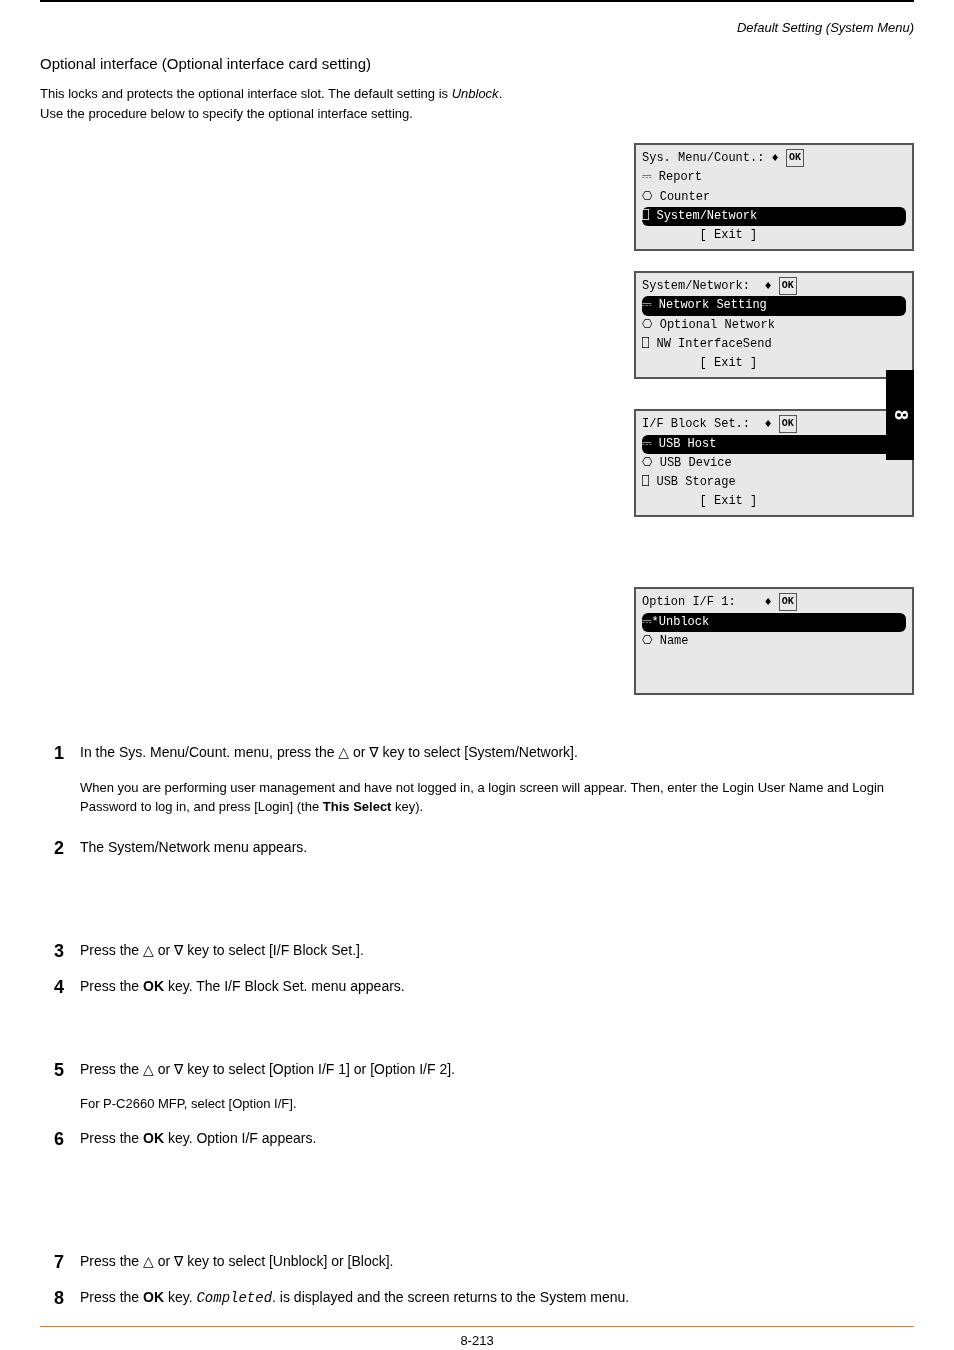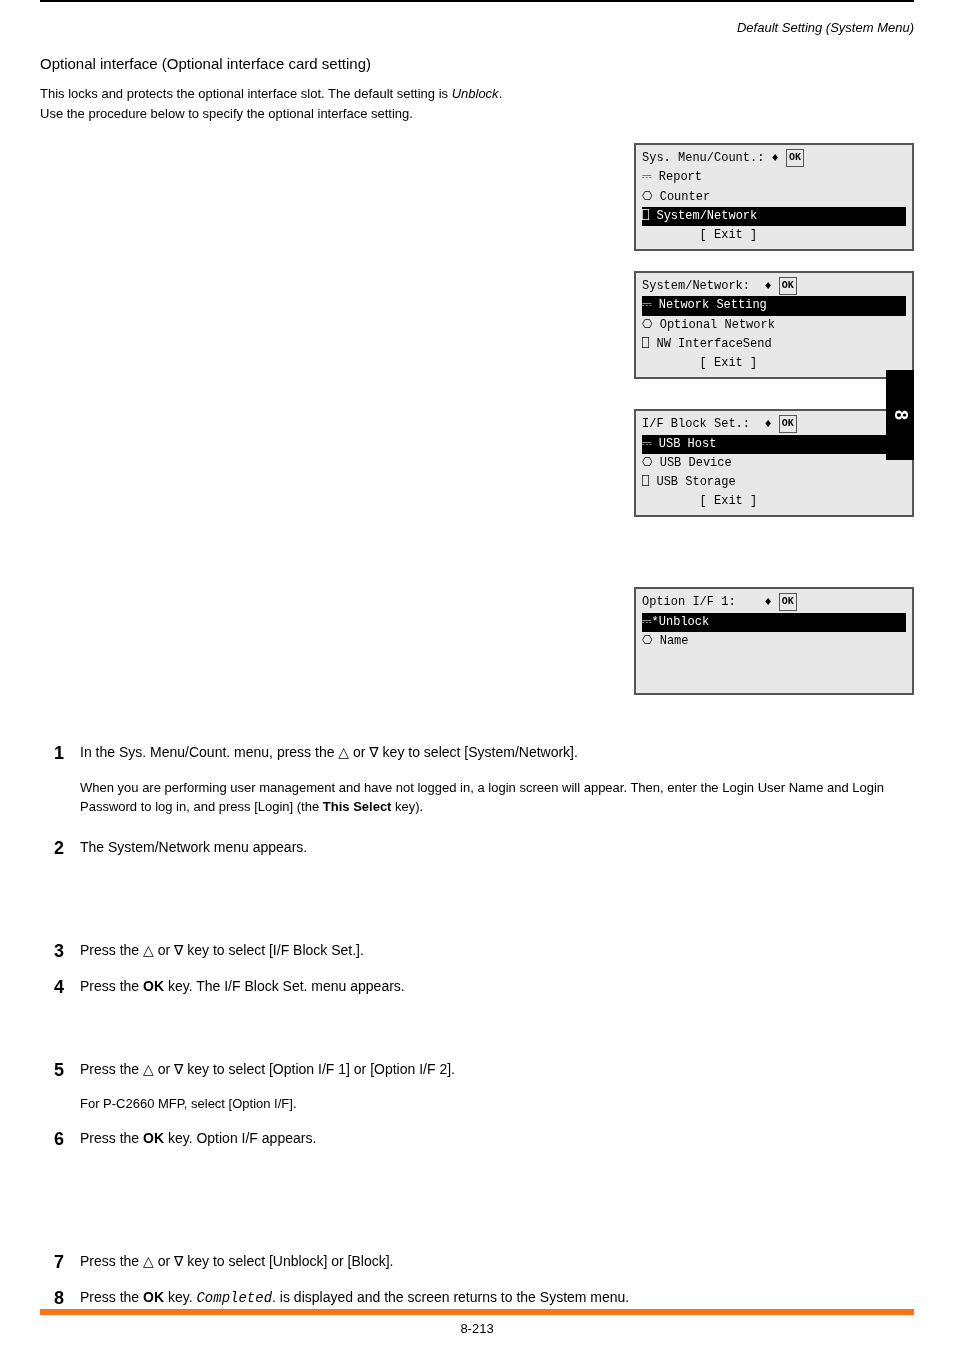--- a/index.html
+++ b/index.html
@@ -80,20 +80,21 @@
       color: #000;
     }
 
     .lcd-screen .lcd-line {
       white-space: pre;
     }
 
     .lcd-screen .lcd-line.highlighted {
       background: #000;
       color: #fff;
+      border-radius: 6px;
     }
 
     .lcd-screen .lcd-line.normal {
       background: transparent;
       color: #000;
     }
 
     .step-row {
       display: flex;
       gap: 16px;
@@ -136,22 +137,22 @@
       align-items: center;
       justify-content: center;
       font-size: 18px;
       font-weight: bold;
       writing-mode: vertical-rl;
       text-orientation: mixed;
     }
 
     
     .footer {
-      border-top: 6px solid #f97316;
-      margin: 16px 40px;
+      border-top: 1px solid #f97316;
+      margin: 4px 40px;
       padding-top: 6px;
       text-align: center;
       font-size: 13px;
       position: absolute;
       bottom: 30px;
       left: 0;
       right: 0;
     }
 
     

